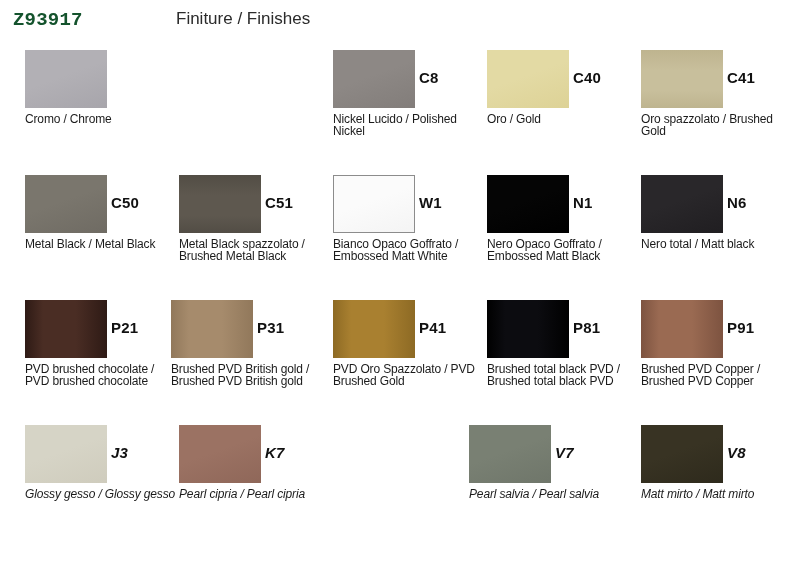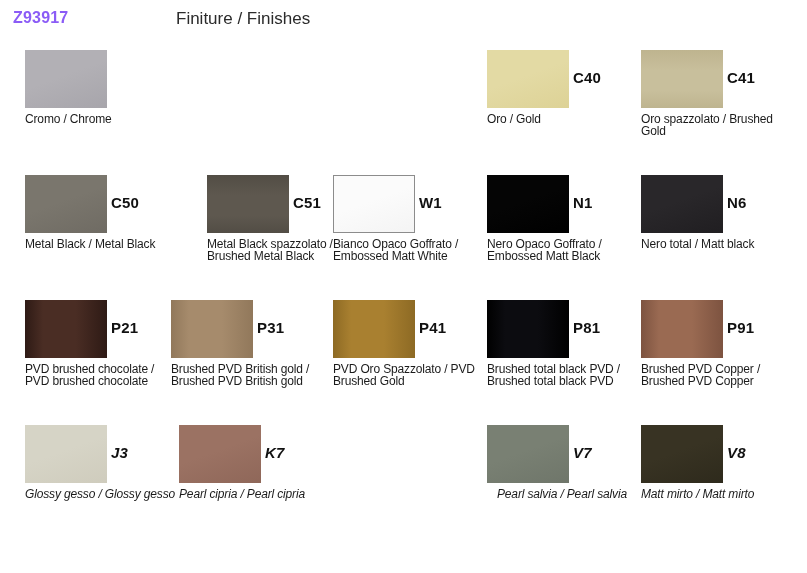--- a/index.html
+++ b/index.html
@@ -25,25 +25,26 @@
     top: 9px;
     left: 0;
     width: 807px;
     height: 28px;
   }
 
   .doc-code {
     position: absolute;
     left: 13px;
     top: 0;
-    font-size: 16px;
+    font-size: 19px;
     font-weight: bold;
-    color: #8b5cf6;
+    color: #14532d;
     letter-spacing: 0.2px;
     white-space: nowrap;
+    font-family: Liberation Mono, monospace;
   }
 
   .doc-title {
     position: absolute;
     left: 176px;
     top: 0;
     font-size: 17px;
     font-weight: normal;
     color: #2b2b2b;
     white-space: nowrap;
@@ -125,20 +126,27 @@
   </div>
 
   <div class="grid">
       <div class="row">
         <div class="cell" style="left: 25px;">
           <div class="swatch-line">
             <div class="swatch" style="background-image: linear-gradient(160deg, rgb(178, 176, 181) 0%, rgb(178, 176, 181) 45%, rgb(167, 165, 171) 100%);"></div>
           </div>
           <div class="desc">Cromo / Chrome</div>
         </div>
+        <div class="cell" style="left: 333px;">
+          <div class="swatch-line">
+            <div class="swatch" style="background-image: linear-gradient(160deg, rgb(141, 136, 133) 0%, rgb(141, 136, 133) 45%, rgb(130, 125, 122) 100%);"></div>
+            <div class="code">C8</div>
+          </div>
+          <div class="desc">Nickel Lucido / Polished Nickel</div>
+        </div>
         <div class="cell" style="left: 487px;">
           <div class="swatch-line">
             <div class="swatch" style="background-image: linear-gradient(160deg, rgb(227, 218, 164) 0%, rgb(227, 218, 164) 45%, rgb(221, 210, 150) 100%);"></div>
             <div class="code">C40</div>
           </div>
           <div class="desc">Oro / Gold</div>
         </div>
         <div class="cell" style="left: 641px;">
           <div class="swatch-line">
             <div class="swatch" style="background-image: linear-gradient(rgb(190, 180, 143) 0%, rgb(200, 191, 156) 35%, rgb(200, 191, 156) 70%, rgb(190, 180, 143) 100%), repeating-linear-gradient(0deg, rgba(255, 255, 255, 0.05) 0px, rgba(255, 255, 255, 0.05) 1px, rgba(0, 0, 0, 0.04) 1px, rgba(0, 0, 0, 0.04) 3px);"></div>
@@ -148,21 +156,21 @@
         </div>
       </div>
       <div class="row">
         <div class="cell" style="left: 25px;">
           <div class="swatch-line">
             <div class="swatch" style="background-image: linear-gradient(160deg, rgb(122, 118, 109) 0%, rgb(122, 118, 109) 45%, rgb(111, 107, 99) 100%);"></div>
             <div class="code">C50</div>
           </div>
           <div class="desc">Metal Black / Metal Black</div>
         </div>
-        <div class="cell" style="left: 179px; margin-left: 28px;">
+        <div class="cell" style="left: 179px;">
           <div class="swatch-line">
             <div class="swatch" style="background-image: linear-gradient(rgb(82, 77, 69) 0%, rgb(94, 88, 79) 35%, rgb(94, 88, 79) 70%, rgb(82, 77, 69) 100%), repeating-linear-gradient(0deg, rgba(255, 255, 255, 0.05) 0px, rgba(255, 255, 255, 0.05) 1px, rgba(0, 0, 0, 0.04) 1px, rgba(0, 0, 0, 0.04) 3px);"></div>
             <div class="code">C51</div>
           </div>
           <div class="desc">Metal Black spazzolato / Brushed Metal Black</div>
         </div>
         <div class="cell" style="left: 333px;">
           <div class="swatch-line">
             <div class="swatch bordered" style="background-image: linear-gradient(160deg, rgb(251, 251, 251) 0%, rgb(251, 251, 251) 45%, rgb(244, 244, 244) 100%);"></div>
             <div class="code">W1</div>
@@ -229,21 +237,21 @@
           </div>
           <div class="desc">Glossy gesso / Glossy gesso</div>
         </div>
         <div class="cell" style="left: 179px;">
           <div class="swatch-line">
             <div class="swatch" style="background-image: linear-gradient(160deg, rgb(155, 114, 99) 0%, rgb(155, 114, 99) 45%, rgb(143, 103, 89) 100%);"></div>
             <div class="code">K7</div>
           </div>
           <div class="desc">Pearl cipria / Pearl cipria</div>
         </div>
-        <div class="cell" style="left: 487px; text-align: center;">
+        <div class="cell" style="left: 469px;">
           <div class="swatch-line">
             <div class="swatch" style="background-image: linear-gradient(160deg, rgb(121, 128, 115) 0%, rgb(121, 128, 115) 45%, rgb(111, 118, 106) 100%);"></div>
             <div class="code">V7</div>
           </div>
           <div class="desc">Pearl salvia / Pearl salvia</div>
         </div>
         <div class="cell" style="left: 641px;">
           <div class="swatch-line">
             <div class="swatch" style="background-image: linear-gradient(160deg, rgb(56, 51, 35) 0%, rgb(56, 51, 35) 45%, rgb(46, 42, 28) 100%);"></div>
             <div class="code">V8</div>

